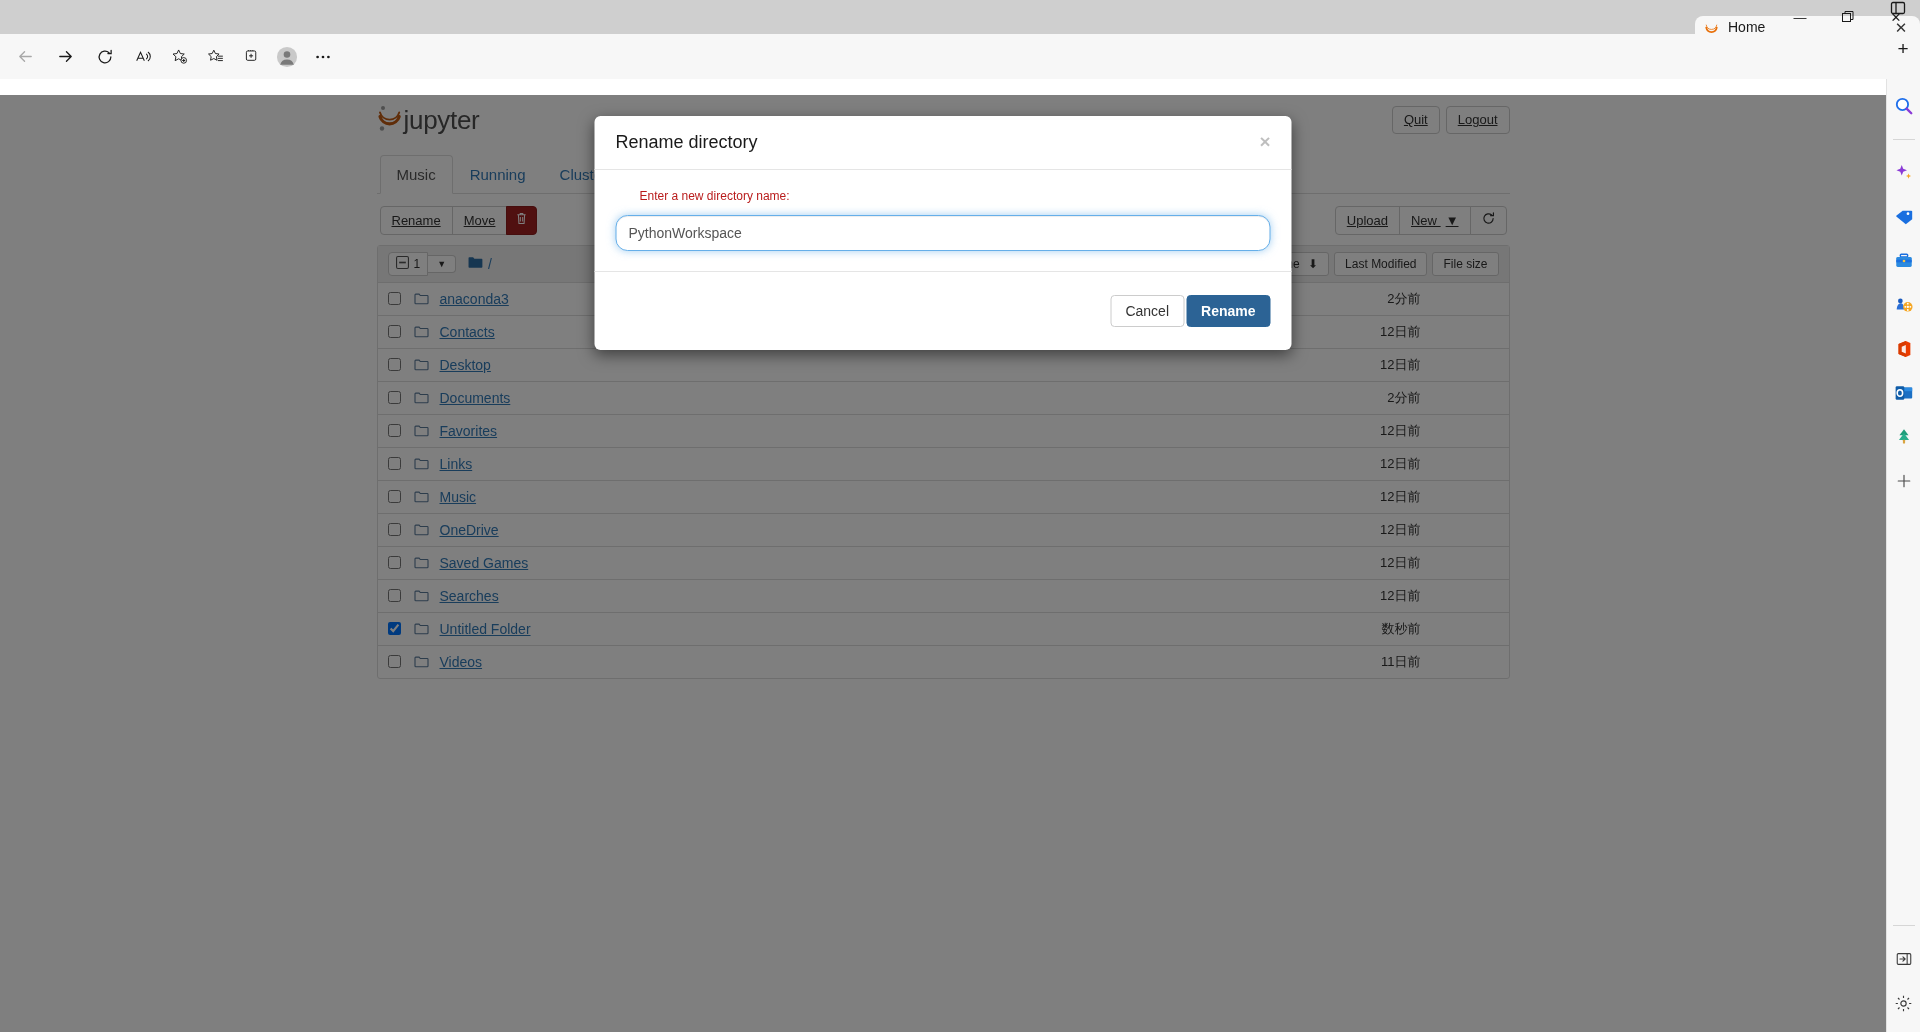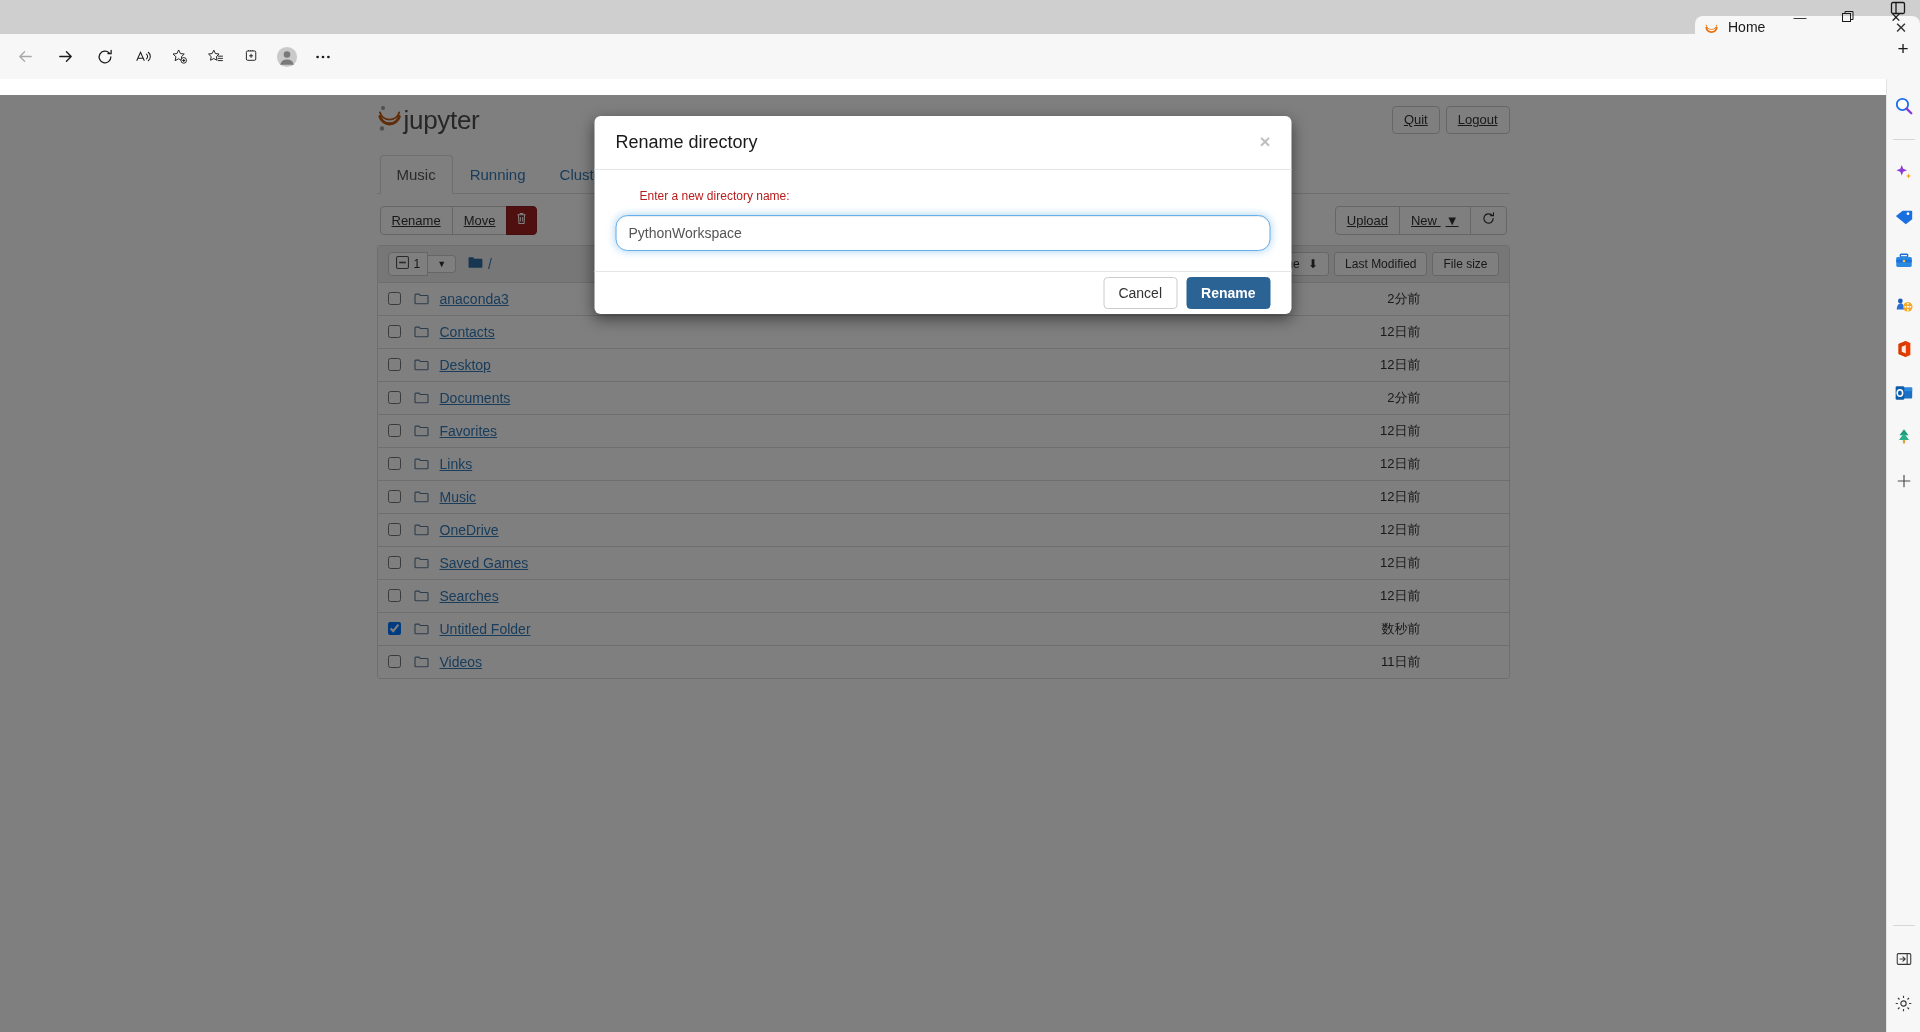--- a/index.html
+++ b/index.html
@@ -171,22 +171,22 @@
   .modal-body { padding: 19px 21px 20px 21px; }
   .modal-label { font-size: 12px; color: #b91c1c; margin-bottom: 12px; margin-left: 24px; }
   .modal-input {
     width: 100%; height: 36px; border: 1px solid #66afe9; border-radius: 12px;
     padding: 6px 12px; font-size: 14px; color: #555;
     font-family: "Liberation Sans", sans-serif;
     box-shadow: inset 0 1px 1px rgba(0,0,0,.075), 0 0 8px rgba(102,175,233,.6);
     outline: none;
   }
   .modal-footer {
-    padding: 5px 21px; border-top: 1px solid #e5e5e5;
-    display: flex; justify-content: flex-end; gap: 9px;
+    padding: 23px 21px; border-top: 1px solid #e5e5e5;
+    display: flex; justify-content: flex-end; gap: 2px;
   }
   .btn-cancel { font-size: 14px; padding: 7px 14px; border: 1px solid #ccc; background: #fff; color: #333; border-radius: 4px; }
   .btn-primary { font-size: 14px; padding: 7px 14px; border: 1px solid #2a6496; background: #2c6395; color: #fff; border-radius: 4px; font-weight: bold; }
 </style>
 </head>
 <body>
 
 <div id="browser">
 
   <div class="titlebar">

